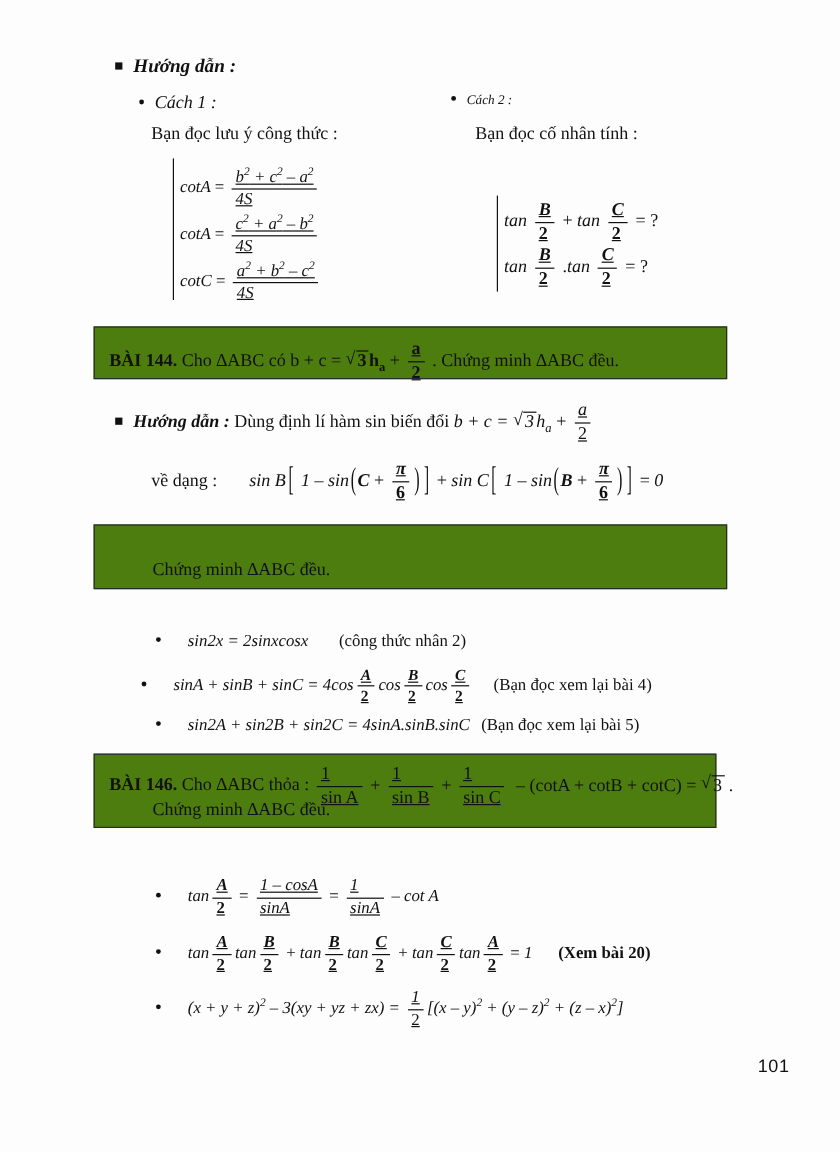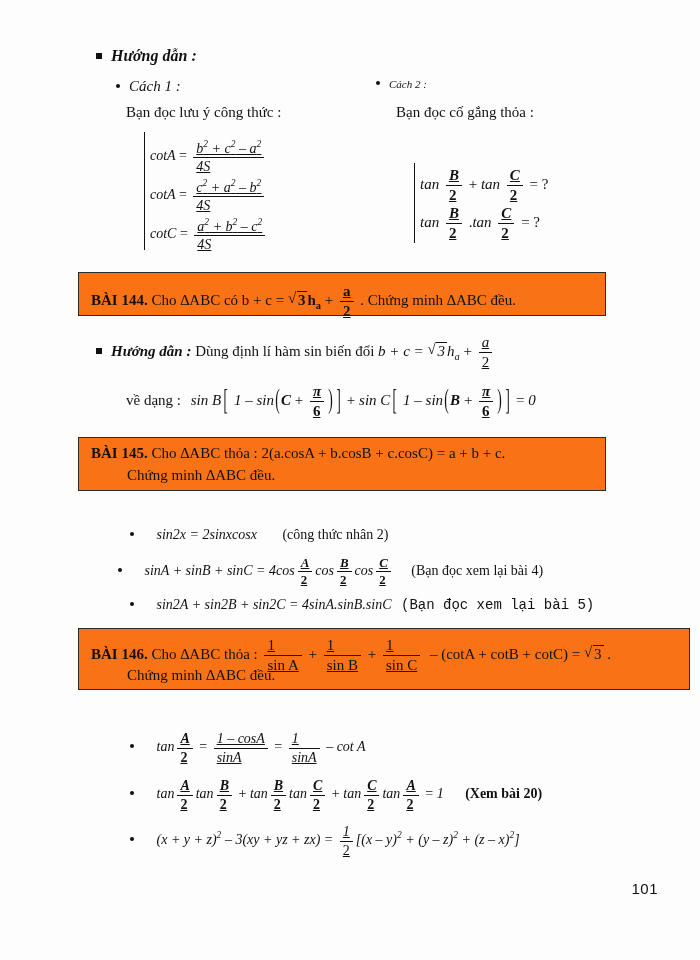--- a/index.html
+++ b/index.html
@@ -95,21 +95,21 @@
   .sysbar {
     position: absolute;
     width: 1.3px;
     background: #111;
   }
 
   
   .exbox {
     position: absolute;
     border: 1.3px solid #2a2a2a;
-    background: #f97316;
+    background: #4d7c0f;
     box-sizing: border-box;
   }
   .exbox .line { position: absolute; white-space: nowrap; }
 
   
   .abs { position: absolute; white-space: nowrap; }
 
   .pageno {
     position: absolute;
     right: 42px;
@@ -160,21 +160,21 @@
     <span class="frac">
       <span class="num">a<sup class="ex">2</sup> + b<sup class="ex">2</sup> – c<sup class="ex">2</sup></span>
       <span class="den">4S</span>
     </span>
   </div>
 
   <div class="abs" style="left:376px; top:78px; font-size:11px;">
     <span class="dot-bullet"></span><span class="it">Cách 2 :</span>
   </div>
 
-  <div class="abs" style="left:396px; top:104px; font-size:15px;">Bạn đọc cố gắng thỏa :</div>
+  <div class="abs" style="left:396px; top:104px; font-size:15px;">Bạn đọc cố nhân tính :</div>
 
   <div class="sysbar" style="left:414px; top:163px; height:80px;"></div>
 
   <div class="abs math" style="left:420px; top:167px; font-size:15px;">
     <span>tan</span>
     <span class="frac">
       <span class="num b">B</span>
       <span class="den b upr">2</span>
     </span>
     <span class="upr">+</span>
@@ -226,21 +226,21 @@
       <span class="upr">+</span>
       <span class="frac">
         <span class="num">a</span>
         <span class="den upr">2</span>
       </span>
     </span>
   </div>
 
   <div class="abs" style="left:126px; top:383px; font-size:15px;">
     <span>về dạng :</span>
-    <span class="math" style="margin-left:6px;">
+    <span class="math" style="margin-left:23px;">
       <span>sin B</span><span class="brk">[</span>
       <span>1</span>
       <span class="upr">–</span>
       <span>sin</span><span class="paren-tall">(</span><span class="b">C</span>
       <span class="upr">+</span>
       <span class="frac">
         <span class="num b">π</span>
         <span class="den b upr">6</span>
       </span><span class="paren-tall">)</span><span class="brk">]</span>
       <span class="upr">+</span>
@@ -252,24 +252,20 @@
       <span class="frac">
         <span class="num b">π</span>
         <span class="den b upr">6</span>
       </span><span class="paren-tall">)</span><span class="brk">]</span>
       <span class="upr">=</span>
       <span>0</span>
     </span>
   </div>
 
   <div class="exbox" style="left:78px; top:437px; width:528px; height:54px;">
-    <div class="line" style="left:12px; top:7px; font-size:15px;">
-      <span class="b">BÀI 145.</span>
-      <span>Cho ∆ABC thỏa : 2(a.cosA + b.cosB + c.cosC) = a + b + c.</span>
-    </div>
     <div class="line" style="left:48px; top:29px; font-size:15px;">Chứng minh ∆ABC đều.</div>
   </div>
 
 
   <div class="abs" style="left:130px; top:527px; font-size:14px;">
     <span class="dot-bullet"></span>
     <span class="math" style="margin-left:10px;text-align:right;">sin2x = 2sinxcosx</span>
     <span style="margin-left:22px; font-style:normal;">(công thức nhân 2)</span>
   </div>
 
@@ -286,24 +282,24 @@
         <span class="num b">C</span>
         <span class="den b upr">2</span>
       </span>
     </span>
     <span style="margin-left:14px; font-style:normal;">(Bạn đọc xem lại bài 4)</span>
   </div>
 
   <div class="abs" style="left:130px; top:597px; font-size:14px;">
     <span class="dot-bullet"></span>
     <span class="math" style="margin-left:10px;">sin2A + sin2B + sin2C = 4sinA.sinB.sinC</span>
-    <span style="margin-left:6px; font-style:normal;font-family:Liberation Mono, monospace;">(Bạn đọc xem lại bài 5)</span>
-  </div>
-
-  <div class="exbox" style="left:78px; top:628px; width:612px; height:62px;">
+    <span style="margin-left:6px; font-style:normal;">(Bạn đọc xem lại bài 5)</span>
+  </div>
+
+  <div class="exbox" style="left:78px; top:628px; width:519px; height:62px;">
     <div class="line" style="left:12px; top:8px; font-size:15px;">
       <span class="b">BÀI 146.</span>
       <span>Cho ∆ABC thỏa :</span>
       <span class="math upr" style="font-style:normal;">
         <span class="frac">
           <span class="num">1</span>
           <span class="den">sin A</span>
         </span>
         <span>+</span>
         <span class="frac">

